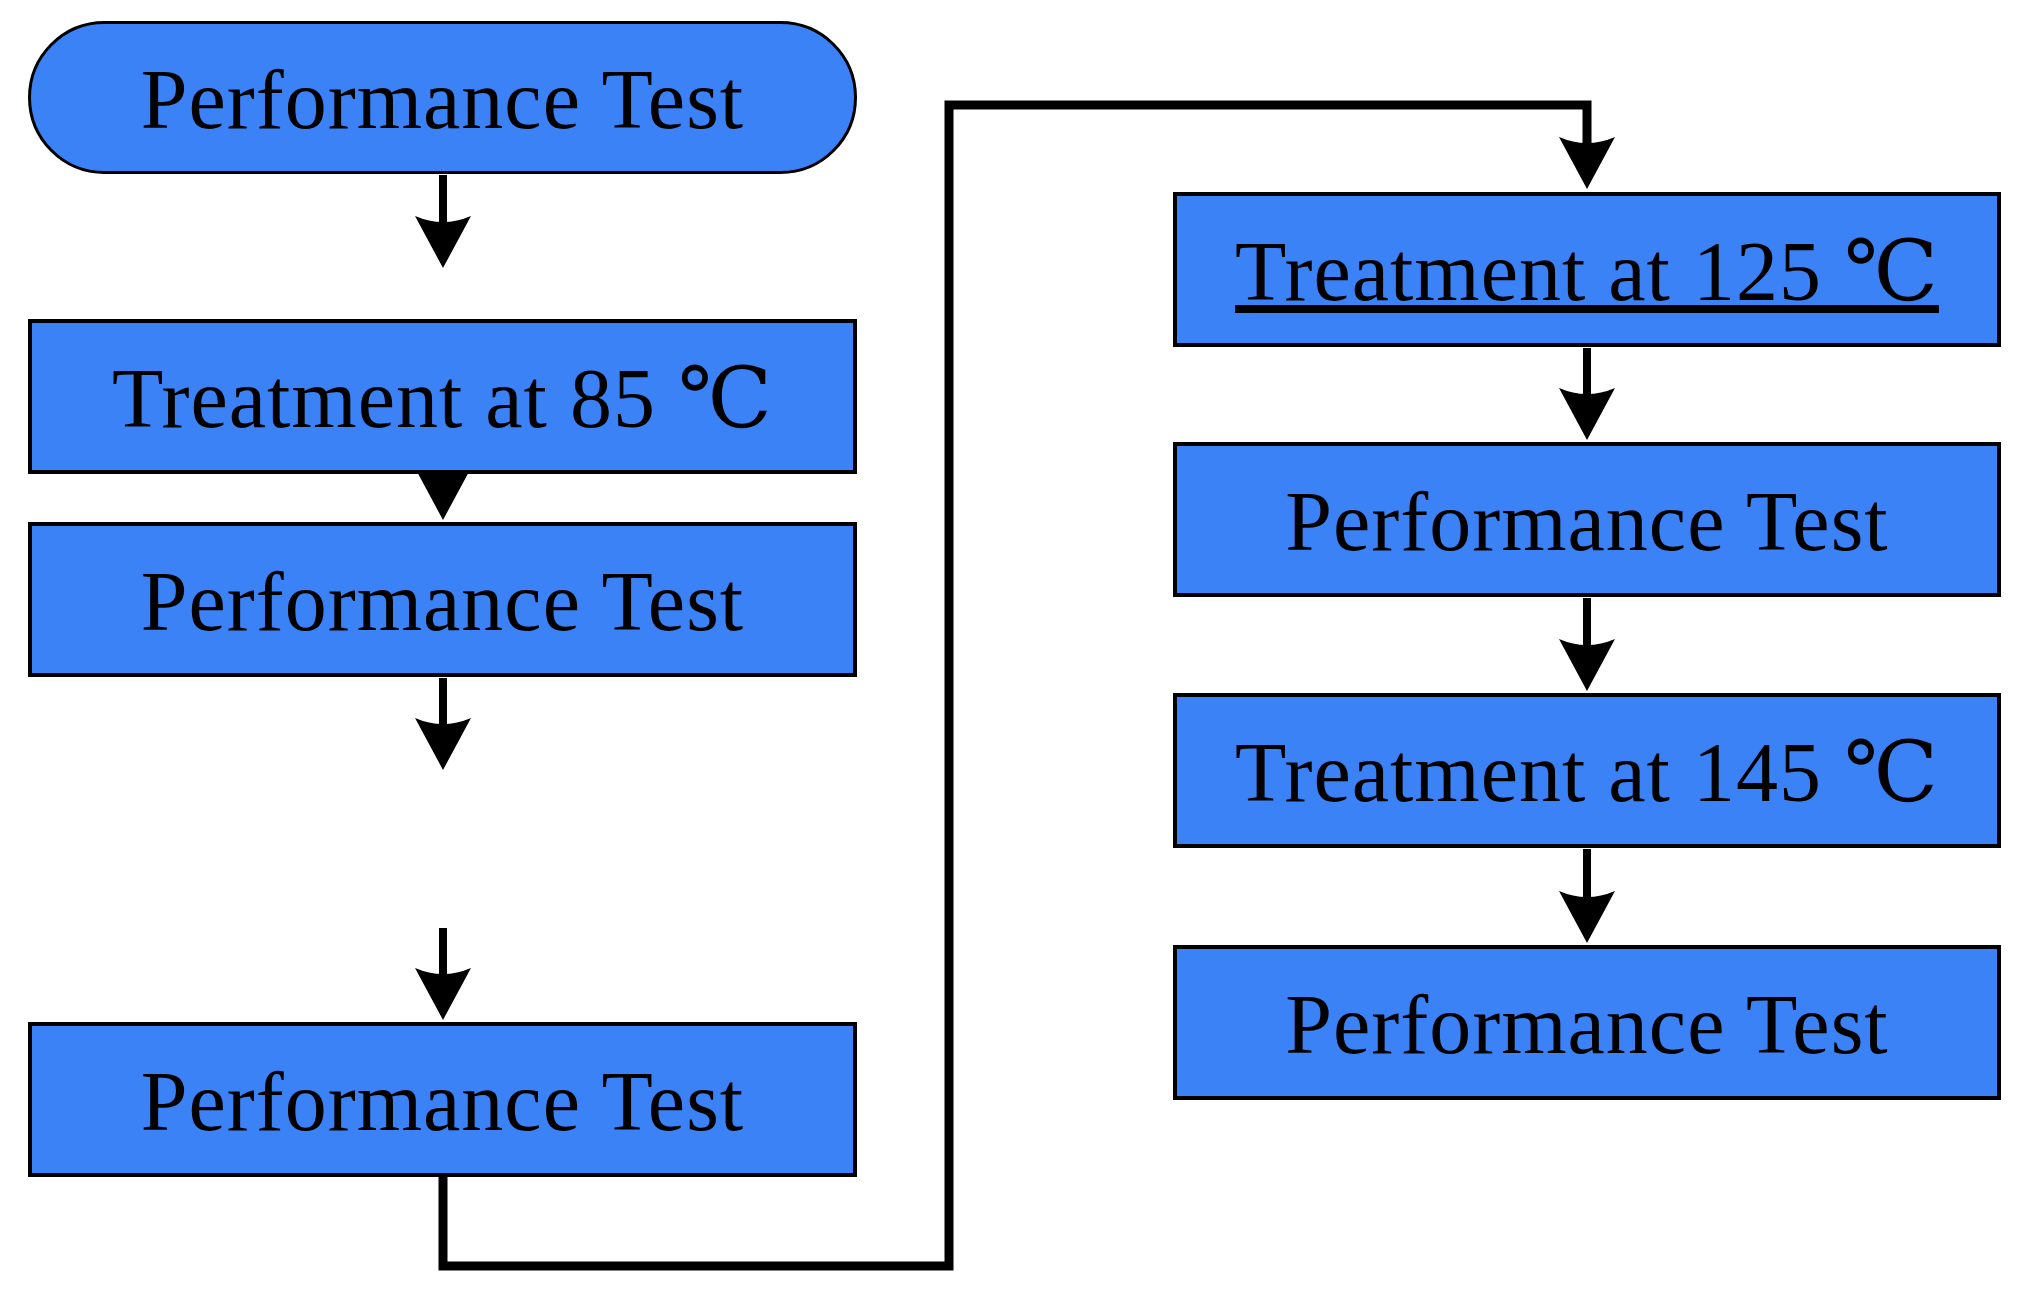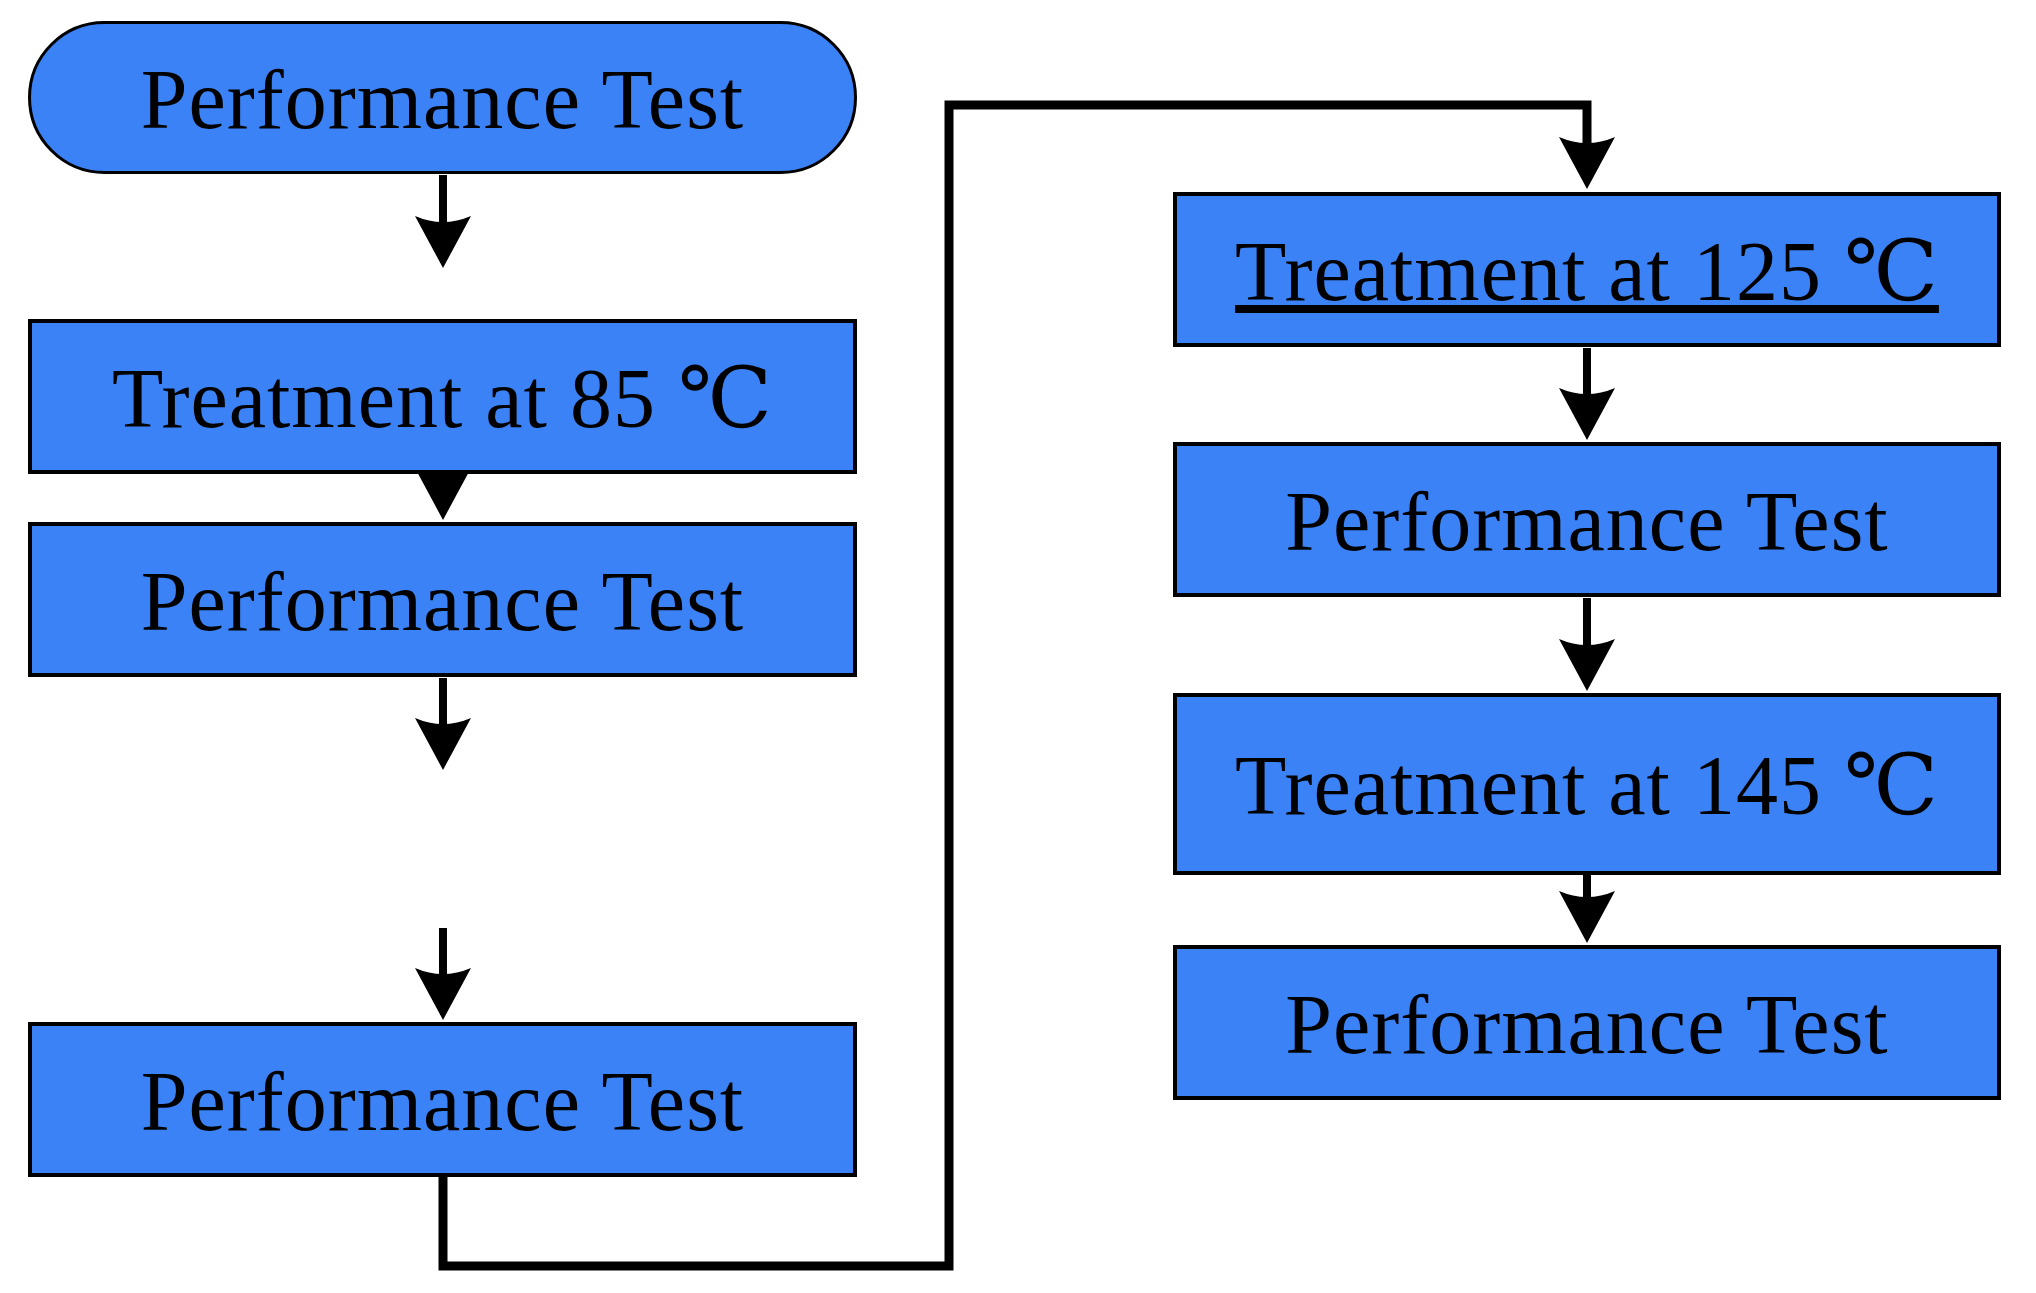--- a/index.html
+++ b/index.html
@@ -31,21 +31,21 @@
     border-radius:80px;
   }
   
   #n-start   {left:28px;  top:21px;  width:829px; height:153px;}
   #n-l1      {left:28px;  top:271px; width:829px; height:155px;margin-top:48px;}
   #n-l2      {left:28px;  top:522px; width:829px; height:155px;}
   #n-l3      {left:28px;  top:772px; width:829px; height:155px;}
   #n-l4      {left:28px;  top:1022px;width:829px; height:155px;}
   #n-r1      {left:1173px;top:192px; width:828px; height:155px;text-decoration:underline;}
   #n-r2      {left:1173px;top:442px; width:828px; height:155px;}
-  #n-r3      {left:1173px;top:693px; width:828px; height:182px;}
+  #n-r3      {left:1173px;top:693px; width:828px; height:155px;}
   #n-r4      {left:1173px;top:945px; width:828px; height:155px;}
 </style>
 </head>
 <body>
 
 <div class="canvas">
 
   <svg class="connector-layer" width="2036" height="1293" viewBox="0 0 2036 1293" aria-hidden="true">
 
     <polyline points="443,1175 443,1266 949,1266 949,105 1587,105 1587,146" fill="none" stroke="#000000" stroke-width="9"></polyline>

